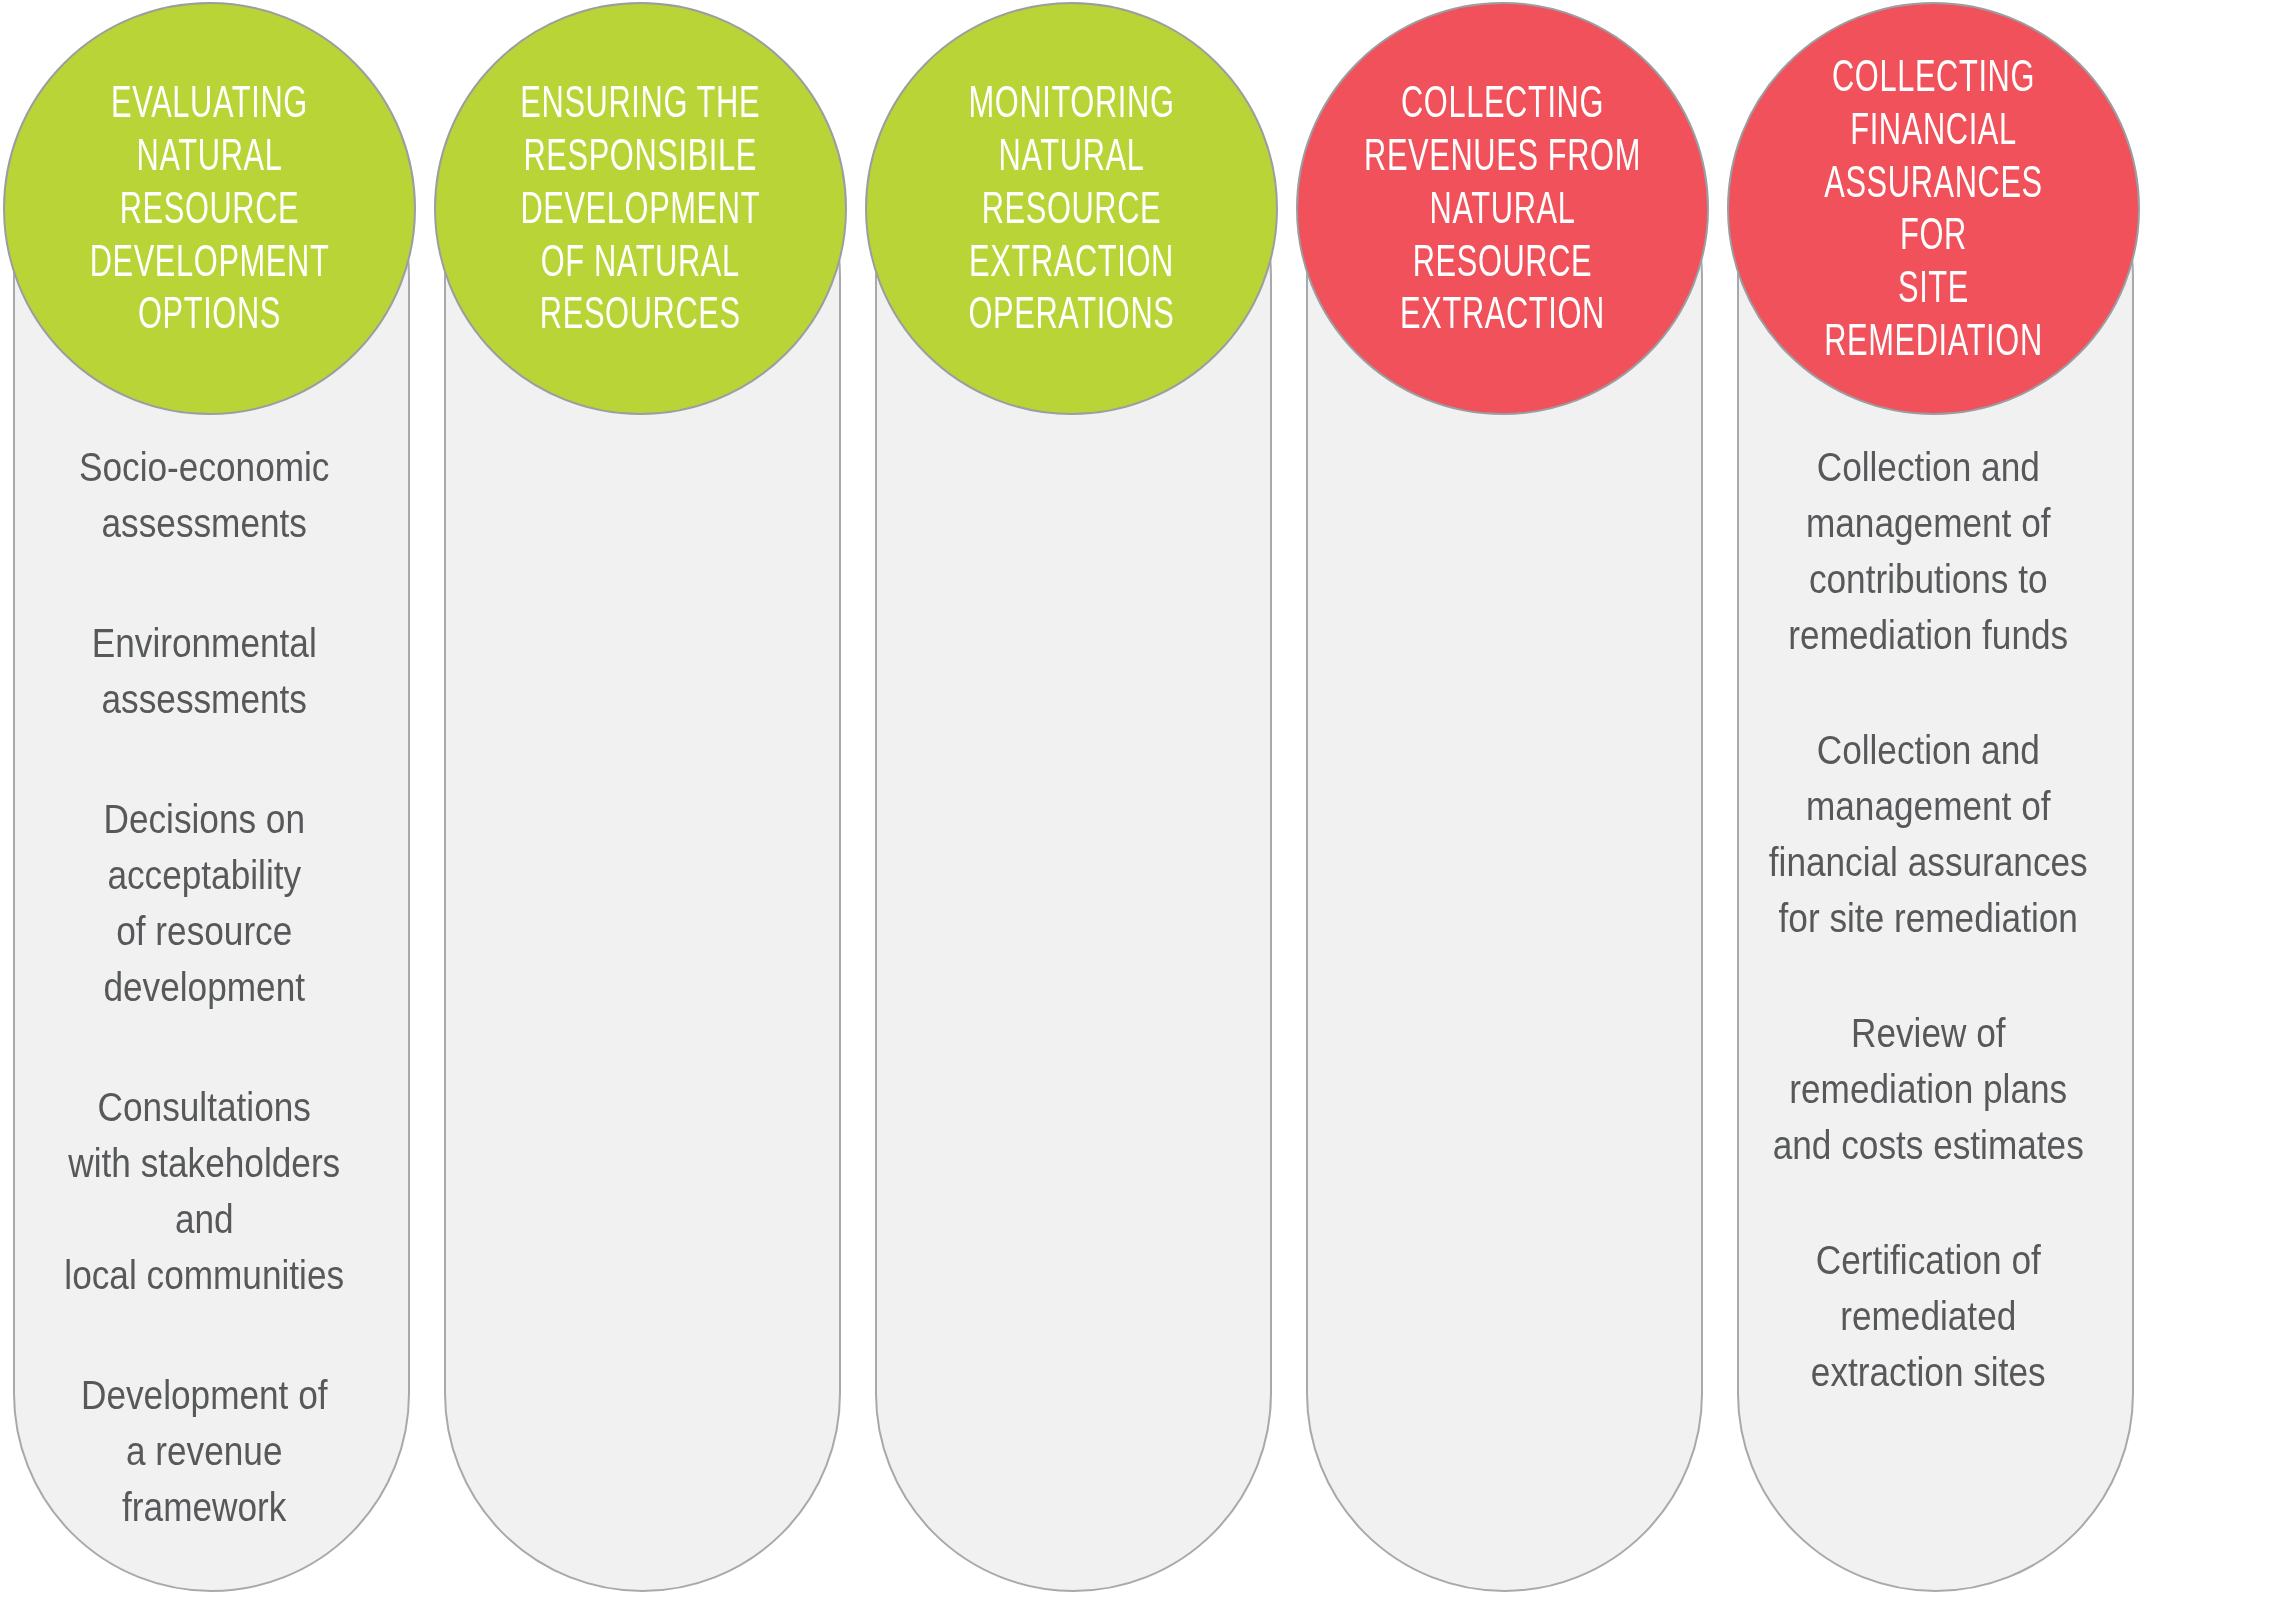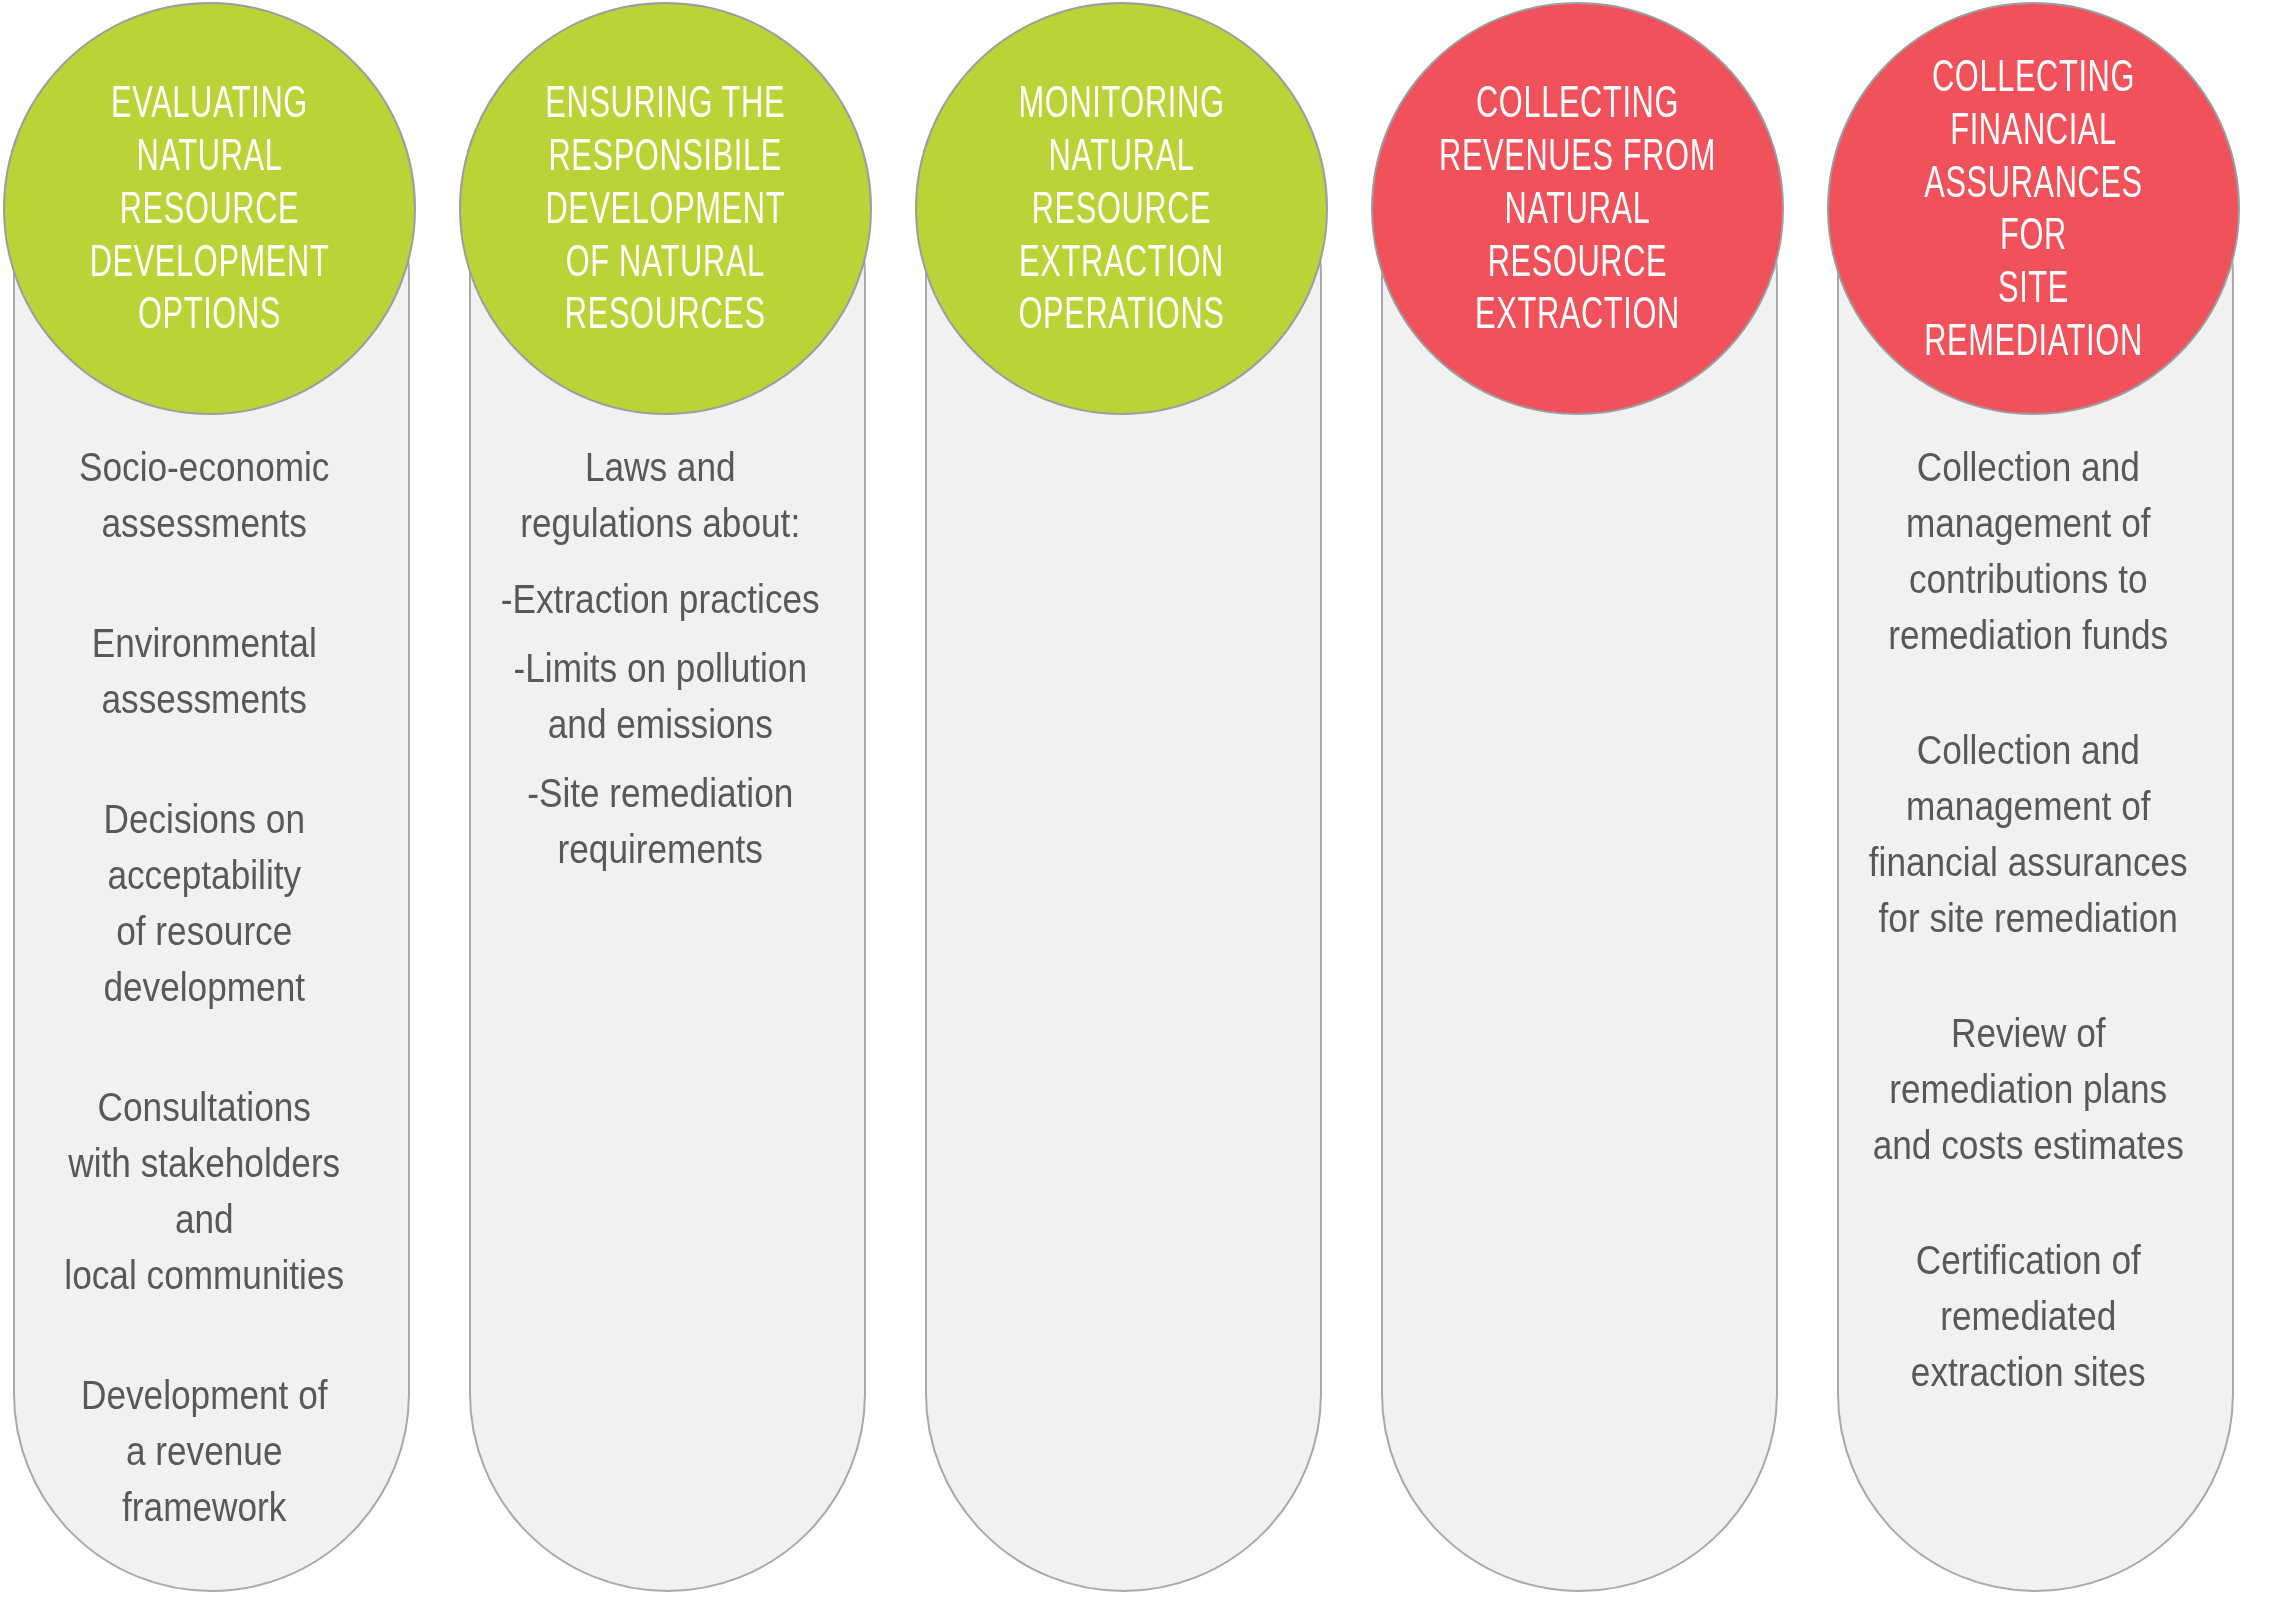--- a/index.html
+++ b/index.html
@@ -6,21 +6,21 @@
     --green:#b8d437; --red:#f0515a; --circle-border:#9b9da0; --pill-border:#a7a9ac;
     --pill-bg:#f1f1f2; --body-text:#57585a; --title-text:#ffffff; --page-bg:#ffffff;
   }
   *{margin:0;padding:0;box-sizing:border-box;}
   html,body{background:var(--page-bg);}
   body{
     width:2289px;height:1605px;overflow:hidden;
     font-family:"Liberation Sans","DejaVu Sans",sans-serif;
   }
   .columns{
-    display:flex;gap:59px;padding-left:13px;width:2289px;height:1605px;
+    display:flex;gap:34px;padding-left:13px;width:2289px;height:1605px;
   }
   .column{
     position:relative;flex:0 0 397px;width:397px;height:1605px;
   }
   .pill{
     position:absolute;top:78px;bottom:13px;left:0;right:0;
     background:var(--pill-bg);
     border:2.8px solid var(--pill-border);
     border-radius:201px;
   }
@@ -86,29 +86,20 @@
 
   <div class="column col-2">
     <div class="pill"></div>
     <div class="circle green">
       <div class="circle-title">ENSURING THE
 RESPONSIBILE
 DEVELOPMENT
 OF NATURAL
 RESOURCES</div>
     </div>
-    <div class="items">
-      <div class="item">Laws and
-regulations about:</div>
-      <div class="item">-Extraction practices</div>
-      <div class="item">-Limits on pollution
-and emissions</div>
-      <div class="item">-Site remediation
-requirements</div>
-    </div>
   </div>
 
   <div class="column col-3">
     <div class="pill"></div>
     <div class="circle green">
       <div class="circle-title">MONITORING
 NATURAL RESOURCE
 EXTRACTION
 OPERATIONS</div>
     </div>

